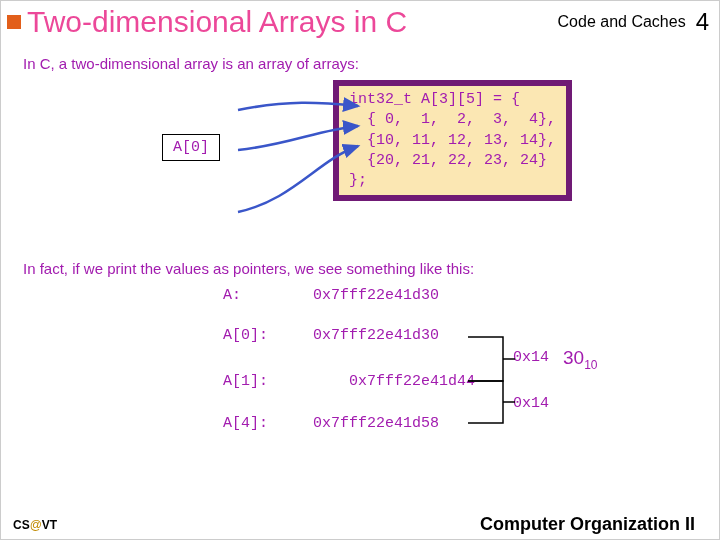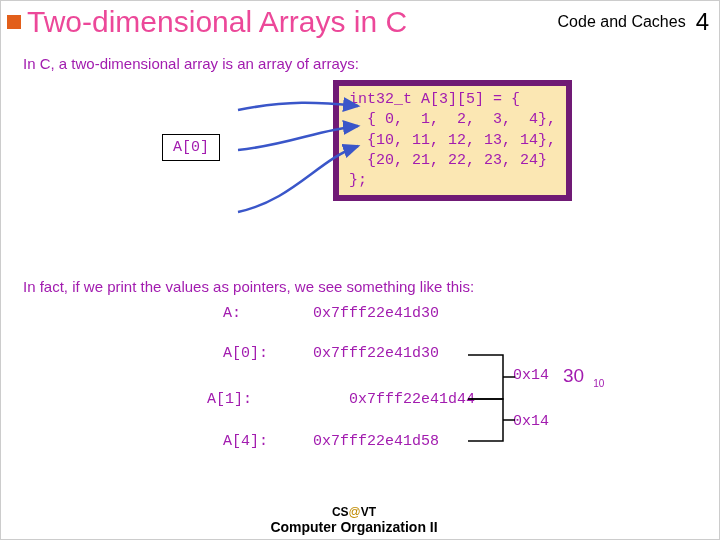--- a/index.html
+++ b/index.html
@@ -89,49 +89,47 @@
     white-space: pre;
   }
   svg.arrows {
     position: absolute;
     left: 0; top: 0;
     width: 100%;
     height: 100%;
     pointer-events: none;
   }
   .intro2 {
-    margin-top: 18px;
     margin-bottom: 10px;
   }
   .ptrs {
     position: relative;
     height: 160px;
   }
   .ptr-label {
     position: absolute;
     font-family: "Courier New", monospace;
     font-size: 15px;
   }
   .footer {
     position: absolute;
     left: 0; right: 12px; bottom: 4px;
     display: flex;
     justify-content: space-between;
     align-items: center;
     padding: 0 12px;
     font-size: 12px;
-    flex-direction: column;
   }
   .footer-left b { font-weight: bold;}
   .footer-center {
     font-weight: bold;
-    font-size: 14px;
+    font-size: 18px;
   }
   .at { color: #c08a00; }
-  .sub { font-size: 10px; vertical-align: sub; margin-left: 9px; }
+  .sub { font-size: 12px; vertical-align: sub; }
 </style>
 </head>
 <body>
 
 <div class="slide">
 
   <div class="header">
     <div class="title-wrap">
       <span class="orange-sq"></span>
       <span class="title">Two-dimensional Arrays in C</span>
@@ -170,21 +168,21 @@
 
     <div class="intro2">In fact, if we print the values as pointers, we see something like this:</div>
 
     <div class="ptrs">
       <span class="ptr-label" style="left:200px; top:0px;">A:</span>
       <span class="ptr-label" style="left:290px; top:0px;">0x7fff22e41d30</span>
 
       <span class="ptr-label" style="left:200px; top:40px;">A[0]:</span>
       <span class="ptr-label" style="left:290px; top:40px;">0x7fff22e41d30</span>
 
-      <span class="ptr-label" style="left:184px; top:86px;">A[1]:</span>
+      <span class="ptr-label" style="left:200px; top:86px;">A[1]:</span>
       <span class="ptr-label" style="left:290px; top:86px;margin-left:36px;">0x7fff22e41d44</span>
 
       <span class="ptr-label" style="left:200px; top:128px;">A[4]:</span>
       <span class="ptr-label" style="left:290px; top:128px;text-align:right;">0x7fff22e41d58</span>
 
       <span class="ptr-label" style="left:490px; top:62px;">0x14</span>
       <span style="position:absolute; left:540px; top:60px; font-family:Arial; font-size:19px;">
         <span>30</span><span class="sub">10</span>
       </span>
       <span class="ptr-label" style="left:490px; top:108px;">0x14</span>

